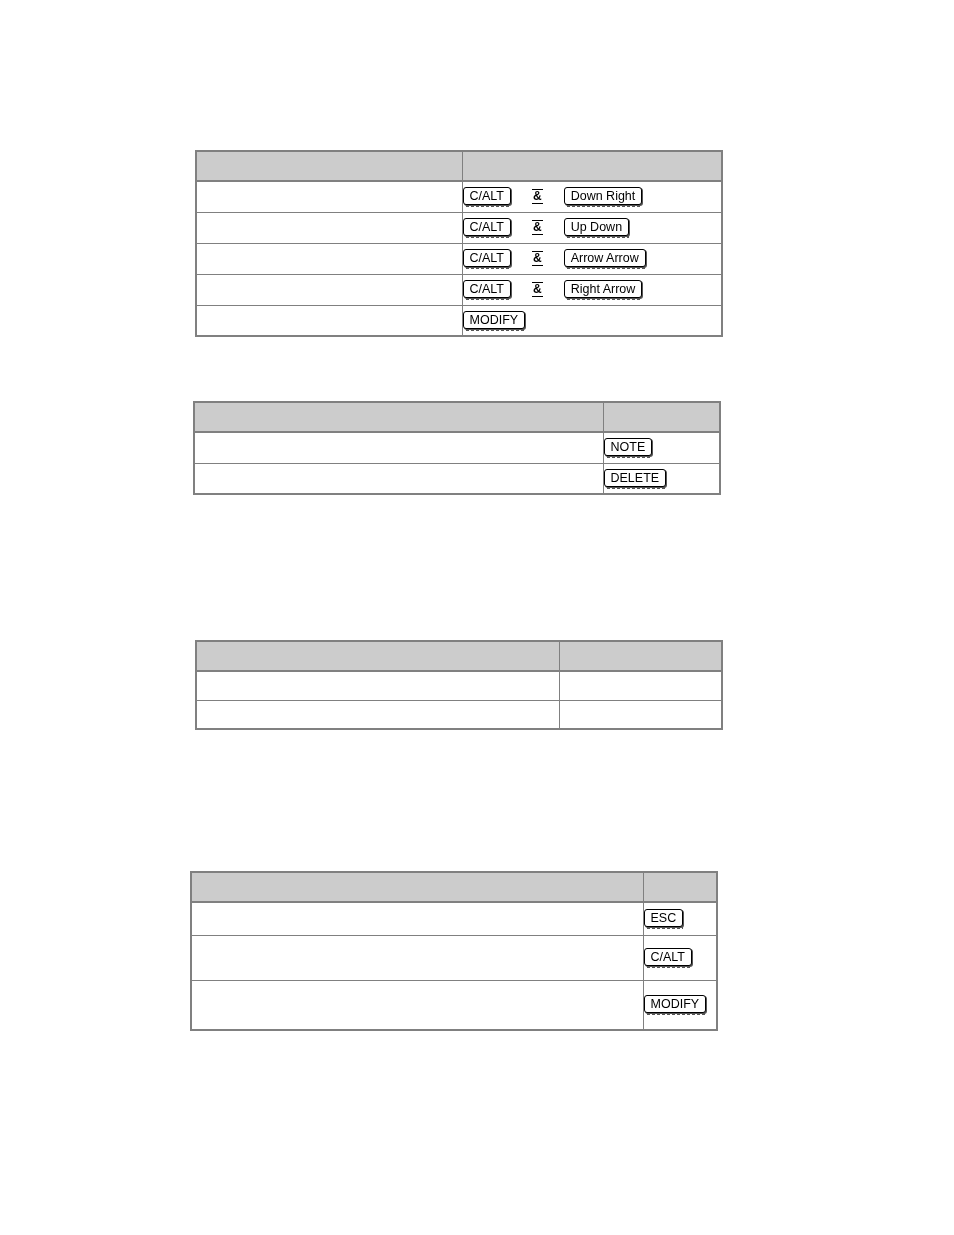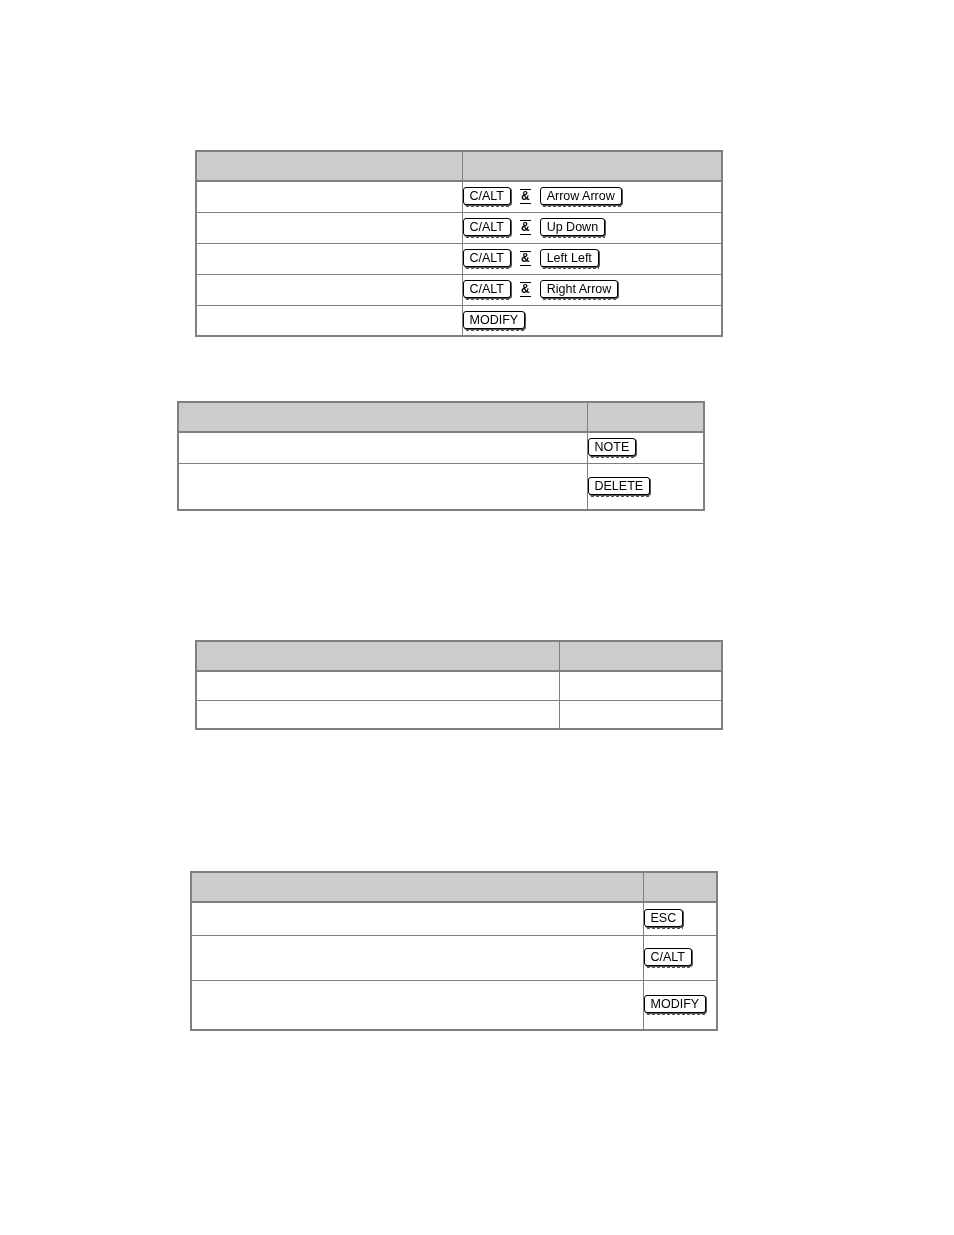--- a/index.html
+++ b/index.html
@@ -56,21 +56,21 @@
     color: #000000;
     white-space: pre-wrap;
   }
 
   .keys-cell {
     padding: 0 0 0 6px;
   }
   .keys-wrap {
     display: flex;
     align-items: center;
-    gap: 0px;
+    gap: 12px;
     flex-wrap: nowrap;
   }
 
   
   .keycap {
     display: inline-block;
     position: relative;
     border: 1px solid #000000;
     border-radius: 3px;
     background: #ffffff;
@@ -105,21 +105,21 @@
     font-weight: bold;
     color: #000000;
     margin: 0 9px;
     border-top: 1px solid #000000;
     border-bottom: 1px solid #000000;
     padding: 0px 1px;
   }
 
   
   #table-1 { left: 195px; top: 150px; width: 528px; }
-  #table-2 { left: 177px; top: 401px; width: 528px; }
+  #table-2 { left: 193px; top: 401px; width: 528px; }
   #table-3 { left: 195px; top: 640px; width: 528px; }
   #table-4 { left: 190px; top: 871px; width: 528px; }
 </style>
 </head>
 <body>
 
 <div class="page">
 
 <table class="kb-table" id="table-1">
       <colgroup>
@@ -138,21 +138,21 @@
       </thead>
       <tbody>
         <tr style="height: 31px;">
           <td>
             <span class="cell-text"></span>
           </td>
           <td class="keys-cell">
             <div class="keys-wrap">
               <span class="keycap">C/ALT</span>
               <span class="amp">&amp;</span>
-              <span class="keycap">Arrow Arrow</span>
+              <span class="keycap">Down Right</span>
             </div>
           </td>
         </tr>
         <tr style="height: 31px;">
           <td>
             <span class="cell-text"></span>
           </td>
           <td class="keys-cell">
             <div class="keys-wrap">
               <span class="keycap">C/ALT</span>
@@ -162,21 +162,21 @@
           </td>
         </tr>
         <tr style="height: 31px;">
           <td>
             <span class="cell-text"></span>
           </td>
           <td class="keys-cell">
             <div class="keys-wrap">
               <span class="keycap">C/ALT</span>
               <span class="amp">&amp;</span>
-              <span class="keycap">Left Left</span>
+              <span class="keycap">Arrow Arrow</span>
             </div>
           </td>
         </tr>
         <tr style="height: 31px;">
           <td>
             <span class="cell-text"></span>
           </td>
           <td class="keys-cell">
             <div class="keys-wrap">
               <span class="keycap">C/ALT</span>
@@ -216,21 +216,21 @@
         <tr style="height: 31px;">
           <td>
             <span class="cell-text"></span>
           </td>
           <td class="keys-cell">
             <div class="keys-wrap">
               <span class="keycap">NOTE</span>
             </div>
           </td>
         </tr>
-        <tr style="height: 47px;">
+        <tr style="height: 31px;">
           <td>
             <span class="cell-text"></span>
           </td>
           <td class="keys-cell">
             <div class="keys-wrap">
               <span class="keycap">DELETE</span>
             </div>
           </td>
         </tr>
       </tbody>

